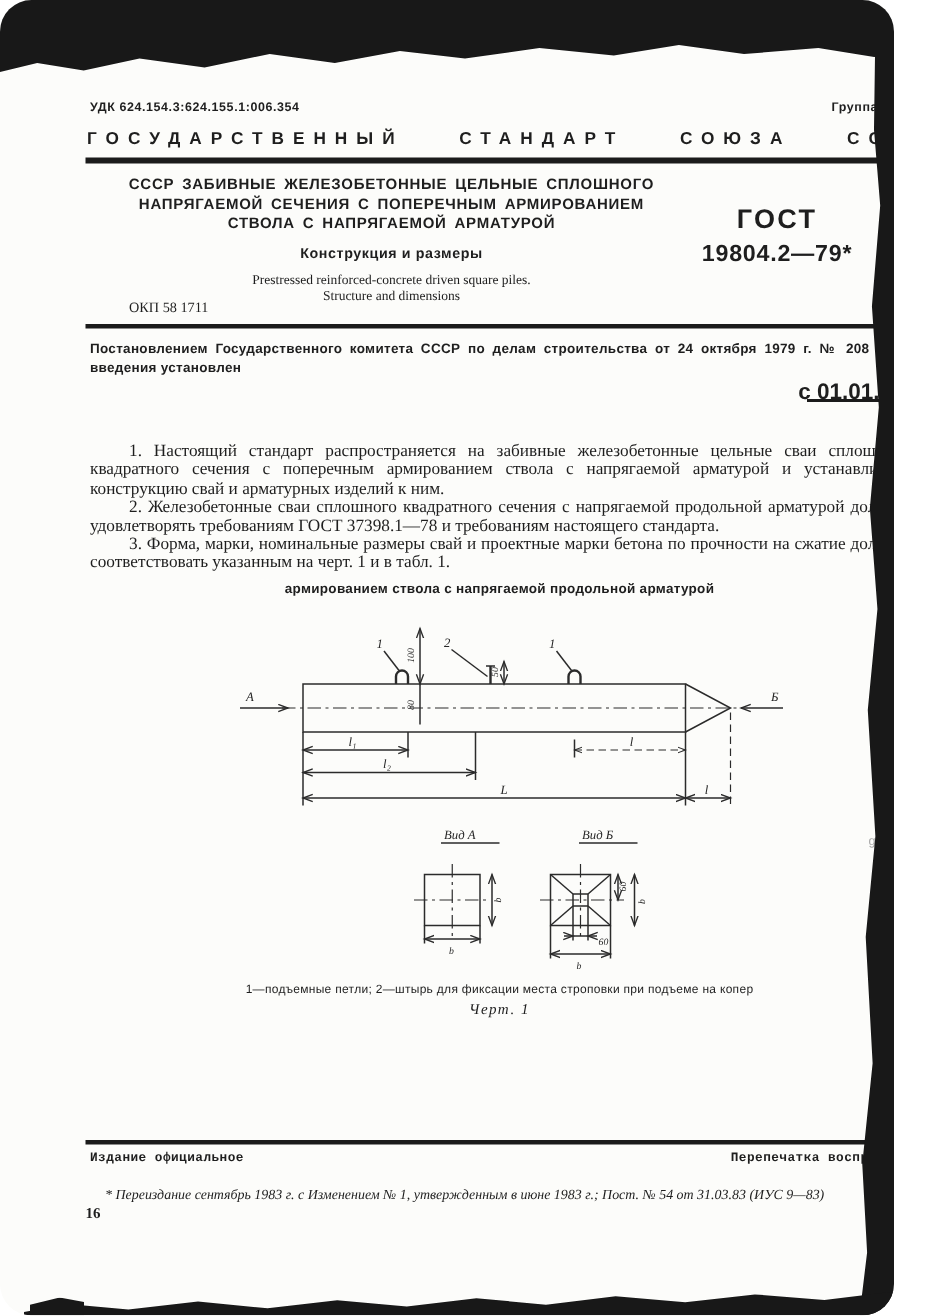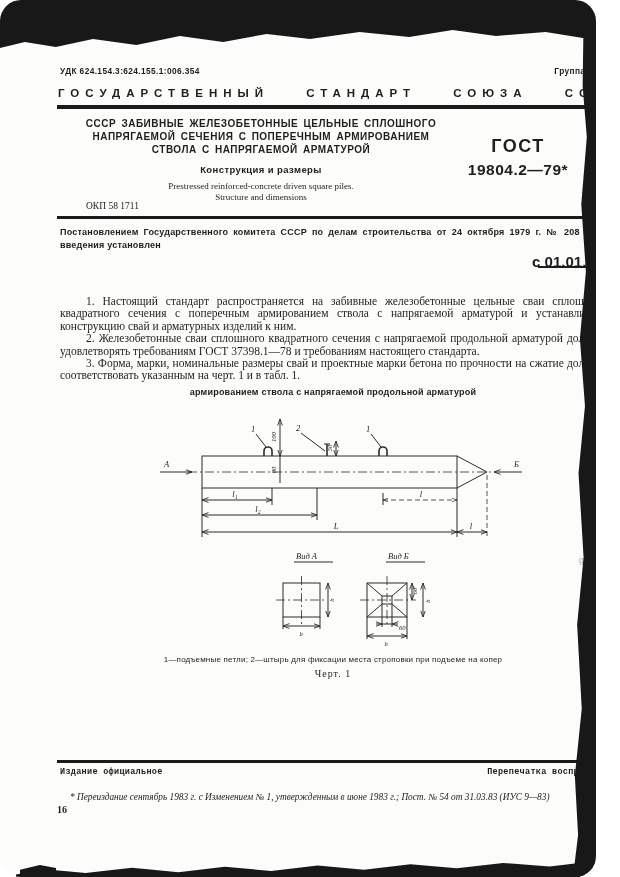--- a/index.html
+++ b/index.html
@@ -48,21 +48,21 @@
     text-align:justify;letter-spacing:0.2px;}
   #effective-date{left:425px;top:253px;width:178px;font-size:15px;}
   #law-line{left:60px;top:275px;width:480px;font-size:9px;letter-spacing:0.3px;}
 
   #paras{left:60px;top:295px;width:546px;}
   .para{margin:0;font-size:11.5px;line-height:12.4px;text-align:justify;text-indent:26px;}
 
   #fig-caption{left:60px;top:387px;width:546px;font-size:9px;line-height:11px;letter-spacing:0.2px;}
   #drawing{left:140px;top:413px;z-index:5;}
   #legend{left:60px;top:655px;width:546px;font-size:8px;letter-spacing:0.2px;}
-  #chert{left:60px;top:668px;width:546px;font-size:10px;letter-spacing:1px;}
+  #chert{left:60px;top:668px;width:546px;font-size:10px;letter-spacing:1px;font-style:italic;}
   #watermark{left:579px;top:555px;font-size:8.5px;color:#a8a8a8;}
 
   #footer-rule{top:760px;}
   #footer-row{left:60px;top:767px;width:546px;display:flex;justify-content:space-between;
     font-size:8.5px;letter-spacing:0.3px;font-family:Liberation Mono, monospace;}
   #reissue{left:70px;top:792px;width:536px;font-size:9.3px;}
   #page-num{left:57px;top:804px;font-size:10px;}
 
   svg text{fill:#262626;}
   svg .ln{stroke:#2b2b2b;stroke-width:1;fill:none;}

